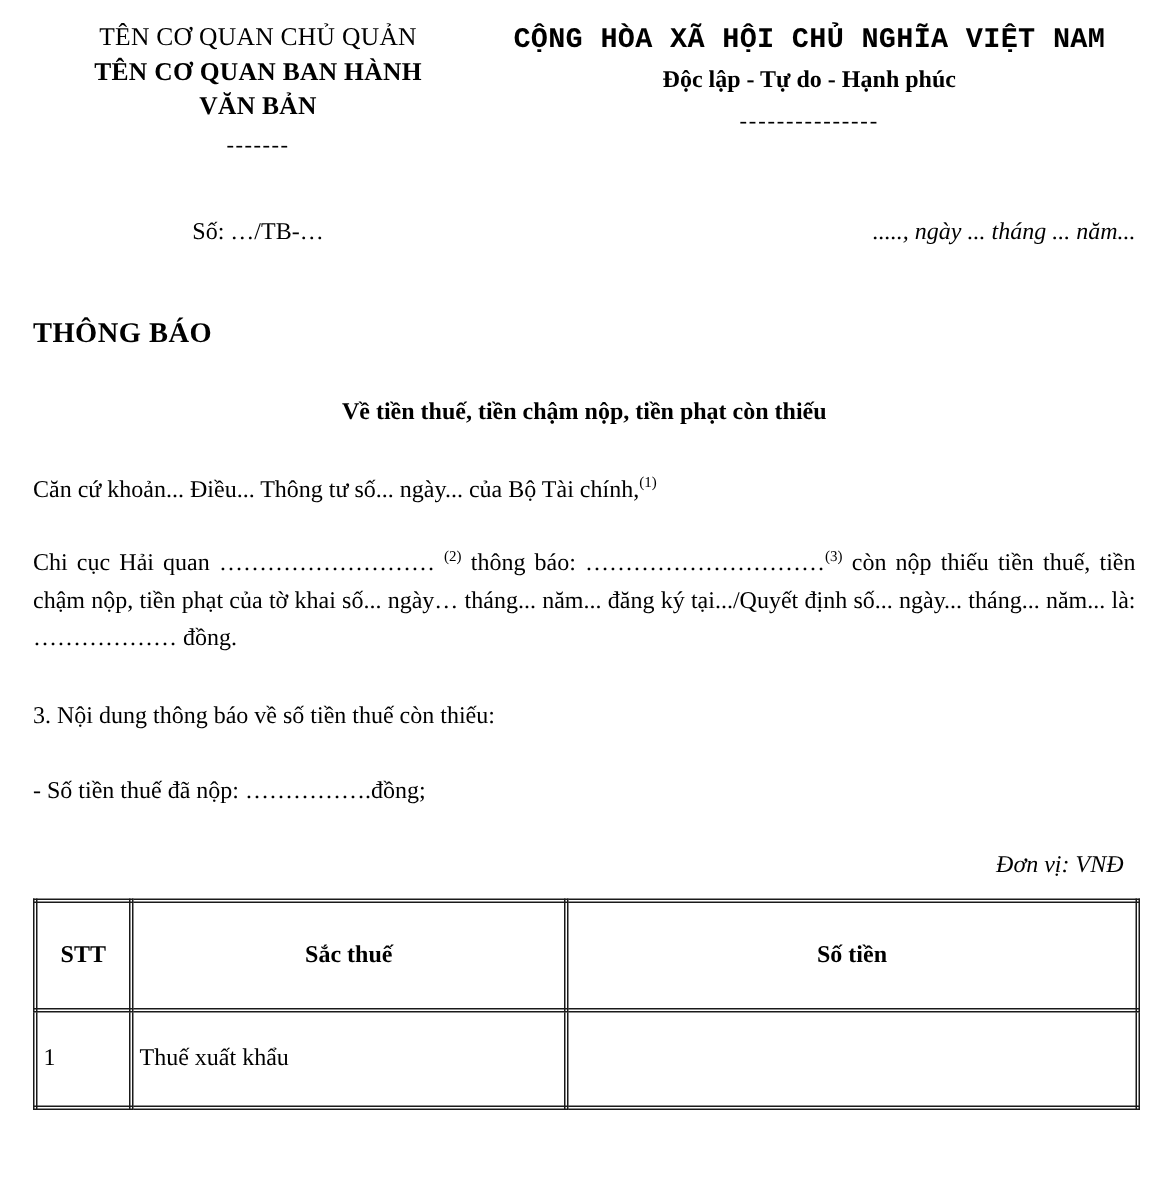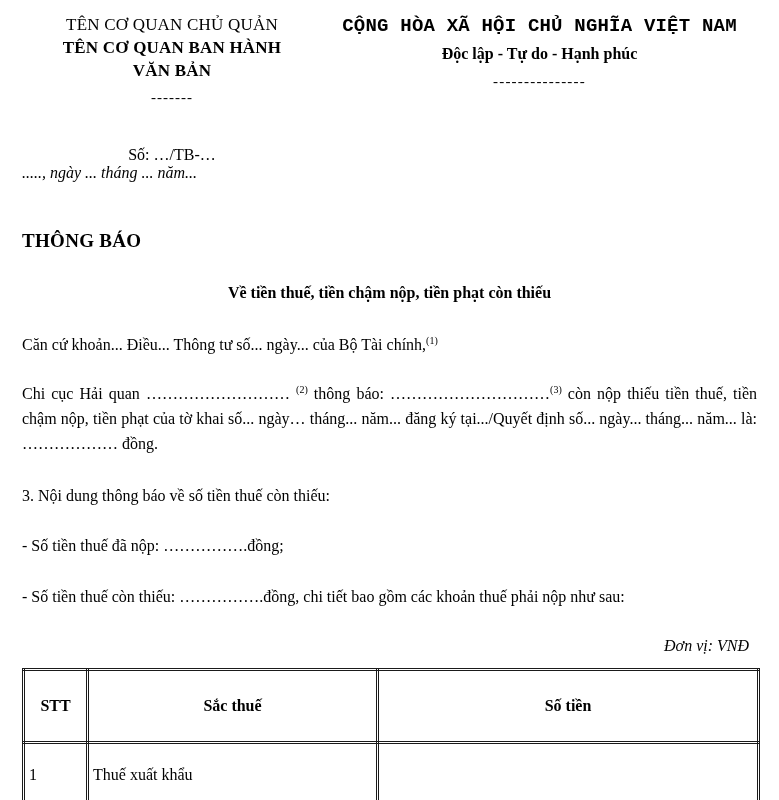--- a/index.html
+++ b/index.html
@@ -71,32 +71,31 @@
   .nation-dash {
     font-size: 15px;
     line-height: 1.1;
     letter-spacing: 1.2px;
     margin-top: 9px;
   }
 
   
   .numdate-row {
     display: flex;
-    flex-direction: column;
     align-items: baseline;
     margin-top: 41px;
   }
   .doc-number {
     width: 300px;
     text-align: center;
     font-size: 16px;
   }
   .doc-date {
     flex: 1;
-    text-align: left;
+    text-align: right;
     font-size: 16px;
     font-style: italic;
   }
 
   
   .doc-title {
     text-align: left;
     font-size: 19px;
     font-weight: bold;
     margin-top: 48px;
@@ -192,21 +191,20 @@
   <div class="body-para first-para">
     <span>Căn cứ khoản... Điều... Thông tư số... ngày... của Bộ Tài chính,</span><sup>(1)</sup>
   </div>
 
   <div class="body-para">
     <span>Chi cục Hải quan ……………………… </span><sup>(2)</sup><span> thông báo: …………………………</span><sup>(3)</sup><span> còn nộp thiếu tiền thuế, tiền chậm nộp, tiền phạt của tờ khai số... ngày… tháng... năm... đăng ký tại.../Quyết định số... ngày... tháng... năm... là: ……………… đồng.</span>
   </div>
 
   <div class="body-para list-lead">3. Nội dung thông báo về số tiền thuế còn thiếu:</div>
   <div class="body-para bullet">- Số tiền thuế đã nộp: …………….đồng;</div>
-  <div class="body-para bullet">- Số tiền thuế còn thiếu: …………….đồng, chi tiết bao gồm các khoản thuế phải nộp như sau:</div>
 
   <div class="unit-note">Đơn vị: VNĐ</div>
 
   <table class="tax-table">
     <colgroup>
       <col class="col-stt">
       <col class="col-sacthue">
       <col class="col-sotien">
     </colgroup>
     <thead>

